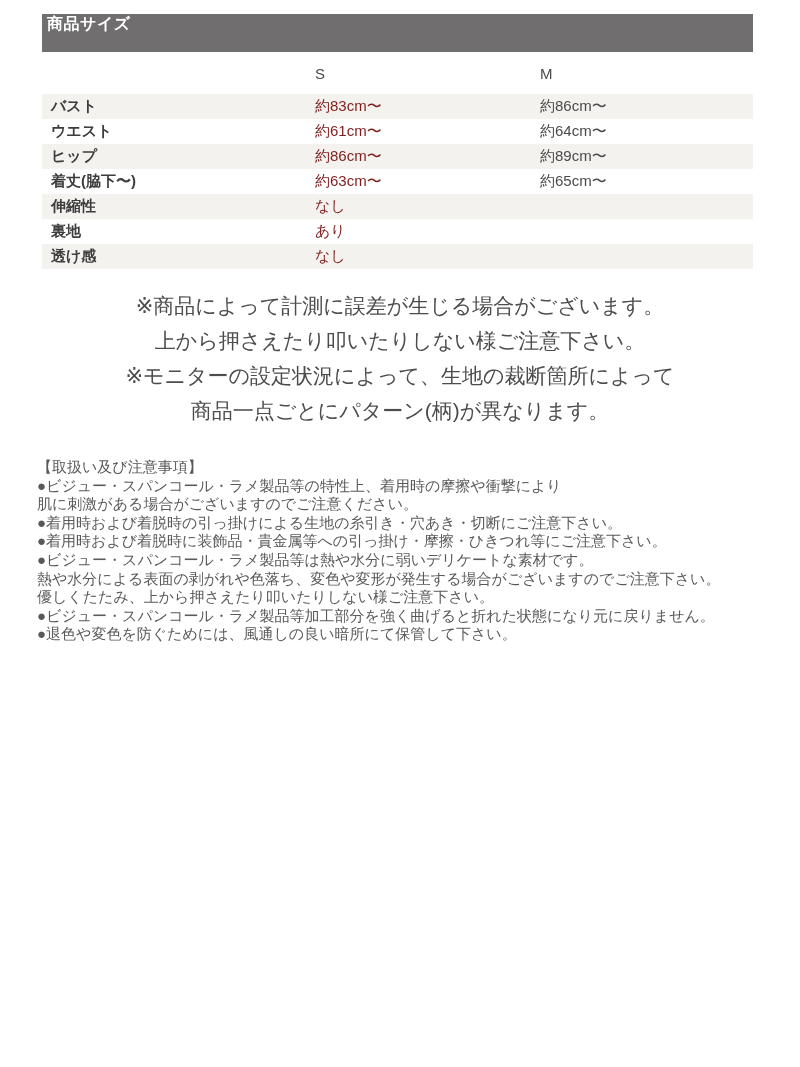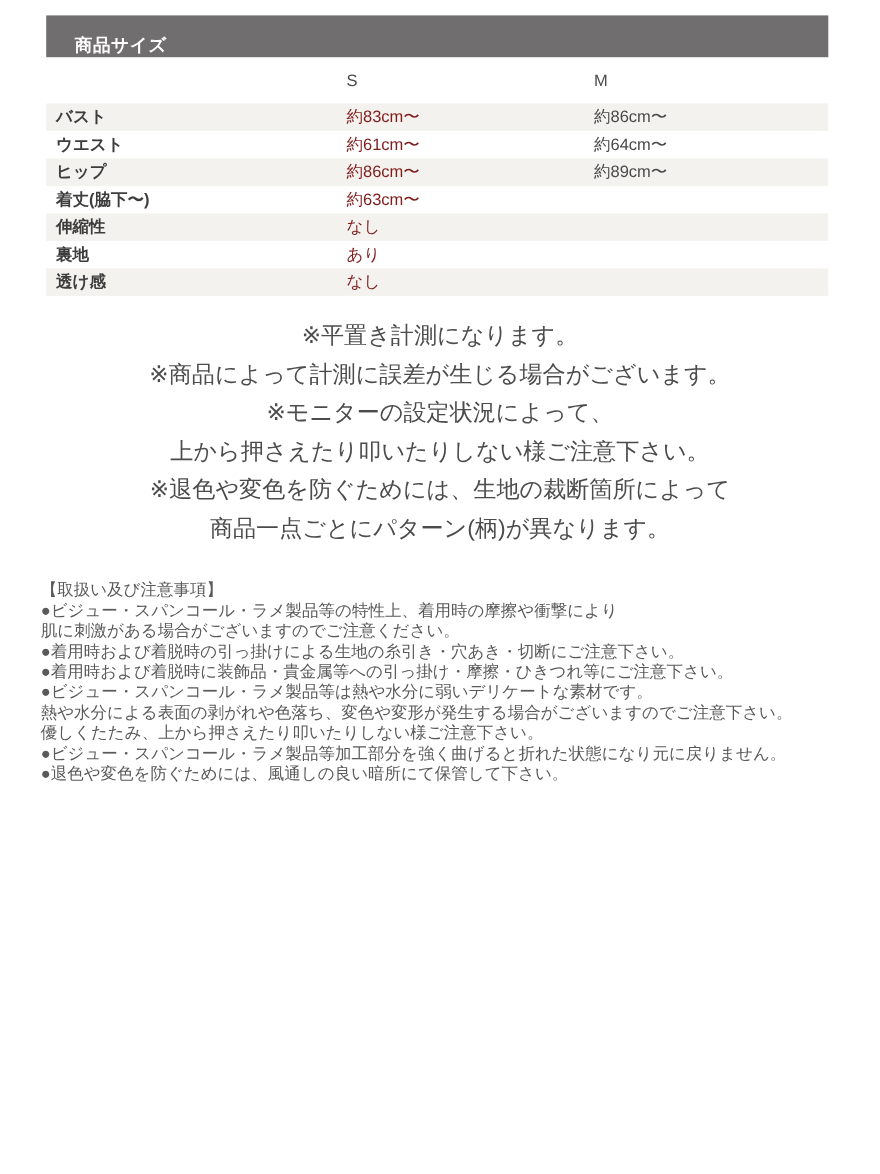--- a/index.html
+++ b/index.html
@@ -19,22 +19,22 @@
   }
   
   .size-title-bar {
     margin: 14px 47px 0 42px;
     height: 38px;
     background: #706e6e;
     color: #ffffff;
     font-size: 16px;
     font-weight: bold;
     display: flex;
-    align-items: flex-end;
-    padding-left: 26px;
+    align-items: flex-start;
+    padding-left: 5px;
     box-sizing: border-box;
     letter-spacing: 0.5px;
   }
   .size-table {
     margin: 0 47px 0 42px;
   }
   .srow {
     display: flex;
     align-items: center;
     height: 25px;
@@ -95,44 +95,43 @@
       <div class="cell-m">約64cm〜</div>
     </div>
     <div class="srow alt">
       <div class="cell-label">ヒップ</div>
       <div class="cell-s">約86cm〜</div>
       <div class="cell-m">約89cm〜</div>
     </div>
     <div class="srow">
       <div class="cell-label">着丈(脇下〜)</div>
       <div class="cell-s">約63cm〜</div>
+      <div class="cell-m">約65cm〜</div>
     </div>
     <div class="srow alt">
       <div class="cell-label">伸縮性</div>
       <div class="cell-s">なし</div>
       <div class="cell-m"></div>
     </div>
     <div class="srow">
       <div class="cell-label">裏地</div>
       <div class="cell-s">あり</div>
       <div class="cell-m"></div>
     </div>
     <div class="srow alt">
       <div class="cell-label">透け感</div>
       <div class="cell-s">なし</div>
       <div class="cell-m"></div>
     </div>
   </div>
 
   <div class="notes">
-    <div>※平置き計測になります。</div>
     <div>※商品によって計測に誤差が生じる場合がございます。</div>
-    <div>※モニターの設定状況によって、</div>
     <div>上から押さえたり叩いたりしない様ご注意下さい。</div>
-    <div>※退色や変色を防ぐためには、生地の裁断箇所によって</div>
+    <div>※モニターの設定状況によって、生地の裁断箇所によって</div>
     <div>商品一点ごとにパターン(柄)が異なります。</div>
   </div>
 
   <div class="care">
     <div>【取扱い及び注意事項】</div>
     <div>●ビジュー・スパンコール・ラメ製品等の特性上、着用時の摩擦や衝撃により</div>
     <div>肌に刺激がある場合がございますのでご注意ください。</div>
     <div>●着用時および着脱時の引っ掛けによる生地の糸引き・穴あき・切断にご注意下さい。</div>
     <div>●着用時および着脱時に装飾品・貴金属等への引っ掛け・摩擦・ひきつれ等にご注意下さい。</div>
     <div>●ビジュー・スパンコール・ラメ製品等は熱や水分に弱いデリケートな素材です。</div>

